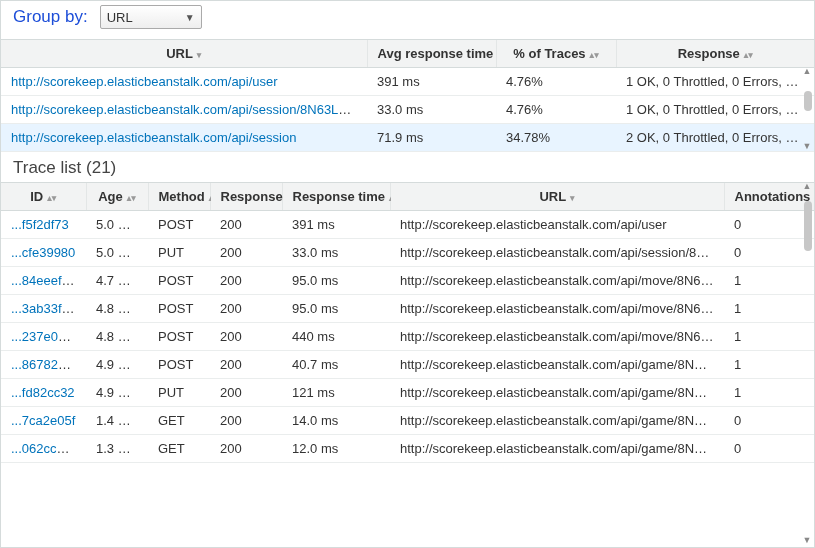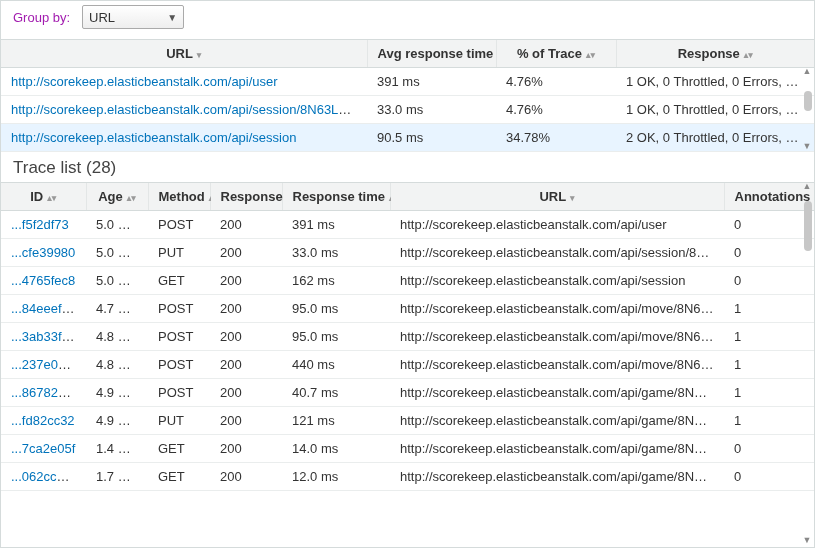--- a/index.html
+++ b/index.html
@@ -26,22 +26,22 @@
     color: #444;
     padding: 6px 12px 4px 12px;
   }
   .groupby-row {
     display: flex;
     align-items: center;
     padding: 4px 12px 10px 12px;
     gap: 12px;
   }
   .groupby-label {
-    font-size: 13px;
-    color: #a21caf;
+    font-size: 17px;
+    color: #1d4ed8;
   }
   .select {
     display: inline-flex;
     align-items: center;
     justify-content: space-between;
     width: 88px;
     height: 22px;
     border: 1px solid #aaa;
     background: linear-gradient(#fff, #eee);
     border-radius: 2px;
@@ -131,53 +131,53 @@
       <colgroup>
         <col style="width:366px">
           <col style="width:129px">
           <col style="width:120px">
           <col>
       </colgroup>
       <thead>
         <tr>
           <th><span>URL</span><span class="sort-ind">▾</span></th>
           <th><span>Avg response time</span><span class="sort-ind">▴▾</span></th>
-          <th><span>% of Trace</span><span class="sort-ind">▴▾</span></th>
+          <th><span>% of Traces</span><span class="sort-ind">▴▾</span></th>
           <th><span>Response</span><span class="sort-ind">▴▾</span></th>
         </tr>
       </thead>
       <tbody id="overview-body">
           <tr>
             <td><a class="link">http://scorekeep.elasticbeanstalk.com/api/user</a></td>
             <td>391 ms</td>
             <td>4.76%</td>
             <td>1 OK, 0 Throttled, 0 Errors, 0 Faults</td>
           </tr>
           <tr>
             <td><a class="link">http://scorekeep.elasticbeanstalk.com/api/session/8N63LUQ6</a></td>
             <td>33.0 ms</td>
             <td>4.76%</td>
             <td>1 OK, 0 Throttled, 0 Errors, 0 Faults</td>
           </tr>
           <tr class="highlight">
             <td><a class="link">http://scorekeep.elasticbeanstalk.com/api/session</a></td>
-            <td>90.5 ms</td>
+            <td>71.9 ms</td>
             <td>34.78%</td>
             <td>2 OK, 0 Throttled, 0 Errors, 0 Faults</td>
           </tr>
         </tbody>
     </table>
 
     <div class="scroll-arrow" style="top:65px;">▲</div>
     <div class="scroll-thumb" style="top:90px;height:20px;"></div>
     <div class="scroll-arrow" style="top:140px;">▼</div>
   </div>
 
   <div>
-    <div class="section-title">Trace list (28)</div>
+    <div class="section-title">Trace list (21)</div>
     <table class="tracelist">
       <colgroup>
         <col style="width:85px">
           <col style="width:62px">
           <col style="width:62px">
           <col style="width:72px">
           <col style="width:108px">
           <col>
           <col style="width:90px">
       </colgroup>
@@ -205,29 +205,20 @@
           <tr>
             <td><a class="link">...cfe39980</a></td>
             <td>5.0 min</td>
             <td>PUT</td>
             <td>200</td>
             <td>33.0 ms</td>
             <td>http://scorekeep.elasticbeanstalk.com/api/session/8N63LUQ6</td>
             <td>0</td>
           </tr>
           <tr>
-            <td><a class="link">...4765fec8</a></td>
-            <td>5.0 min</td>
-            <td>GET</td>
-            <td>200</td>
-            <td>162 ms</td>
-            <td>http://scorekeep.elasticbeanstalk.com/api/session</td>
-            <td>0</td>
-          </tr>
-          <tr>
             <td><a class="link">...84eeef29</a></td>
             <td>4.7 min</td>
             <td>POST</td>
             <td>200</td>
             <td>95.0 ms</td>
             <td>http://scorekeep.elasticbeanstalk.com/api/move/8N63LUQ6/2N56AC7L/PPMPBLJB</td>
             <td>1</td>
           </tr>
           <tr>
             <td><a class="link">...3ab33fdb</a></td>
@@ -269,21 +260,21 @@
             <td><a class="link">...7ca2e05f</a></td>
             <td>1.4 min</td>
             <td>GET</td>
             <td>200</td>
             <td>14.0 ms</td>
             <td>http://scorekeep.elasticbeanstalk.com/api/game/8N63LUQ6/2N56AC7L</td>
             <td>0</td>
           </tr>
           <tr>
             <td><a class="link">...062ccac5</a></td>
-            <td>1.7 min</td>
+            <td>1.3 min</td>
             <td>GET</td>
             <td>200</td>
             <td>12.0 ms</td>
             <td>http://scorekeep.elasticbeanstalk.com/api/game/8N63LUQ6/2N56AC7L</td>
             <td>0</td>
           </tr>
         </tbody>
     </table>
     <div class="scroll-arrow" style="top:180px;">▲</div>
     <div class="scroll-thumb" style="top:200px;height:50px;"></div>

